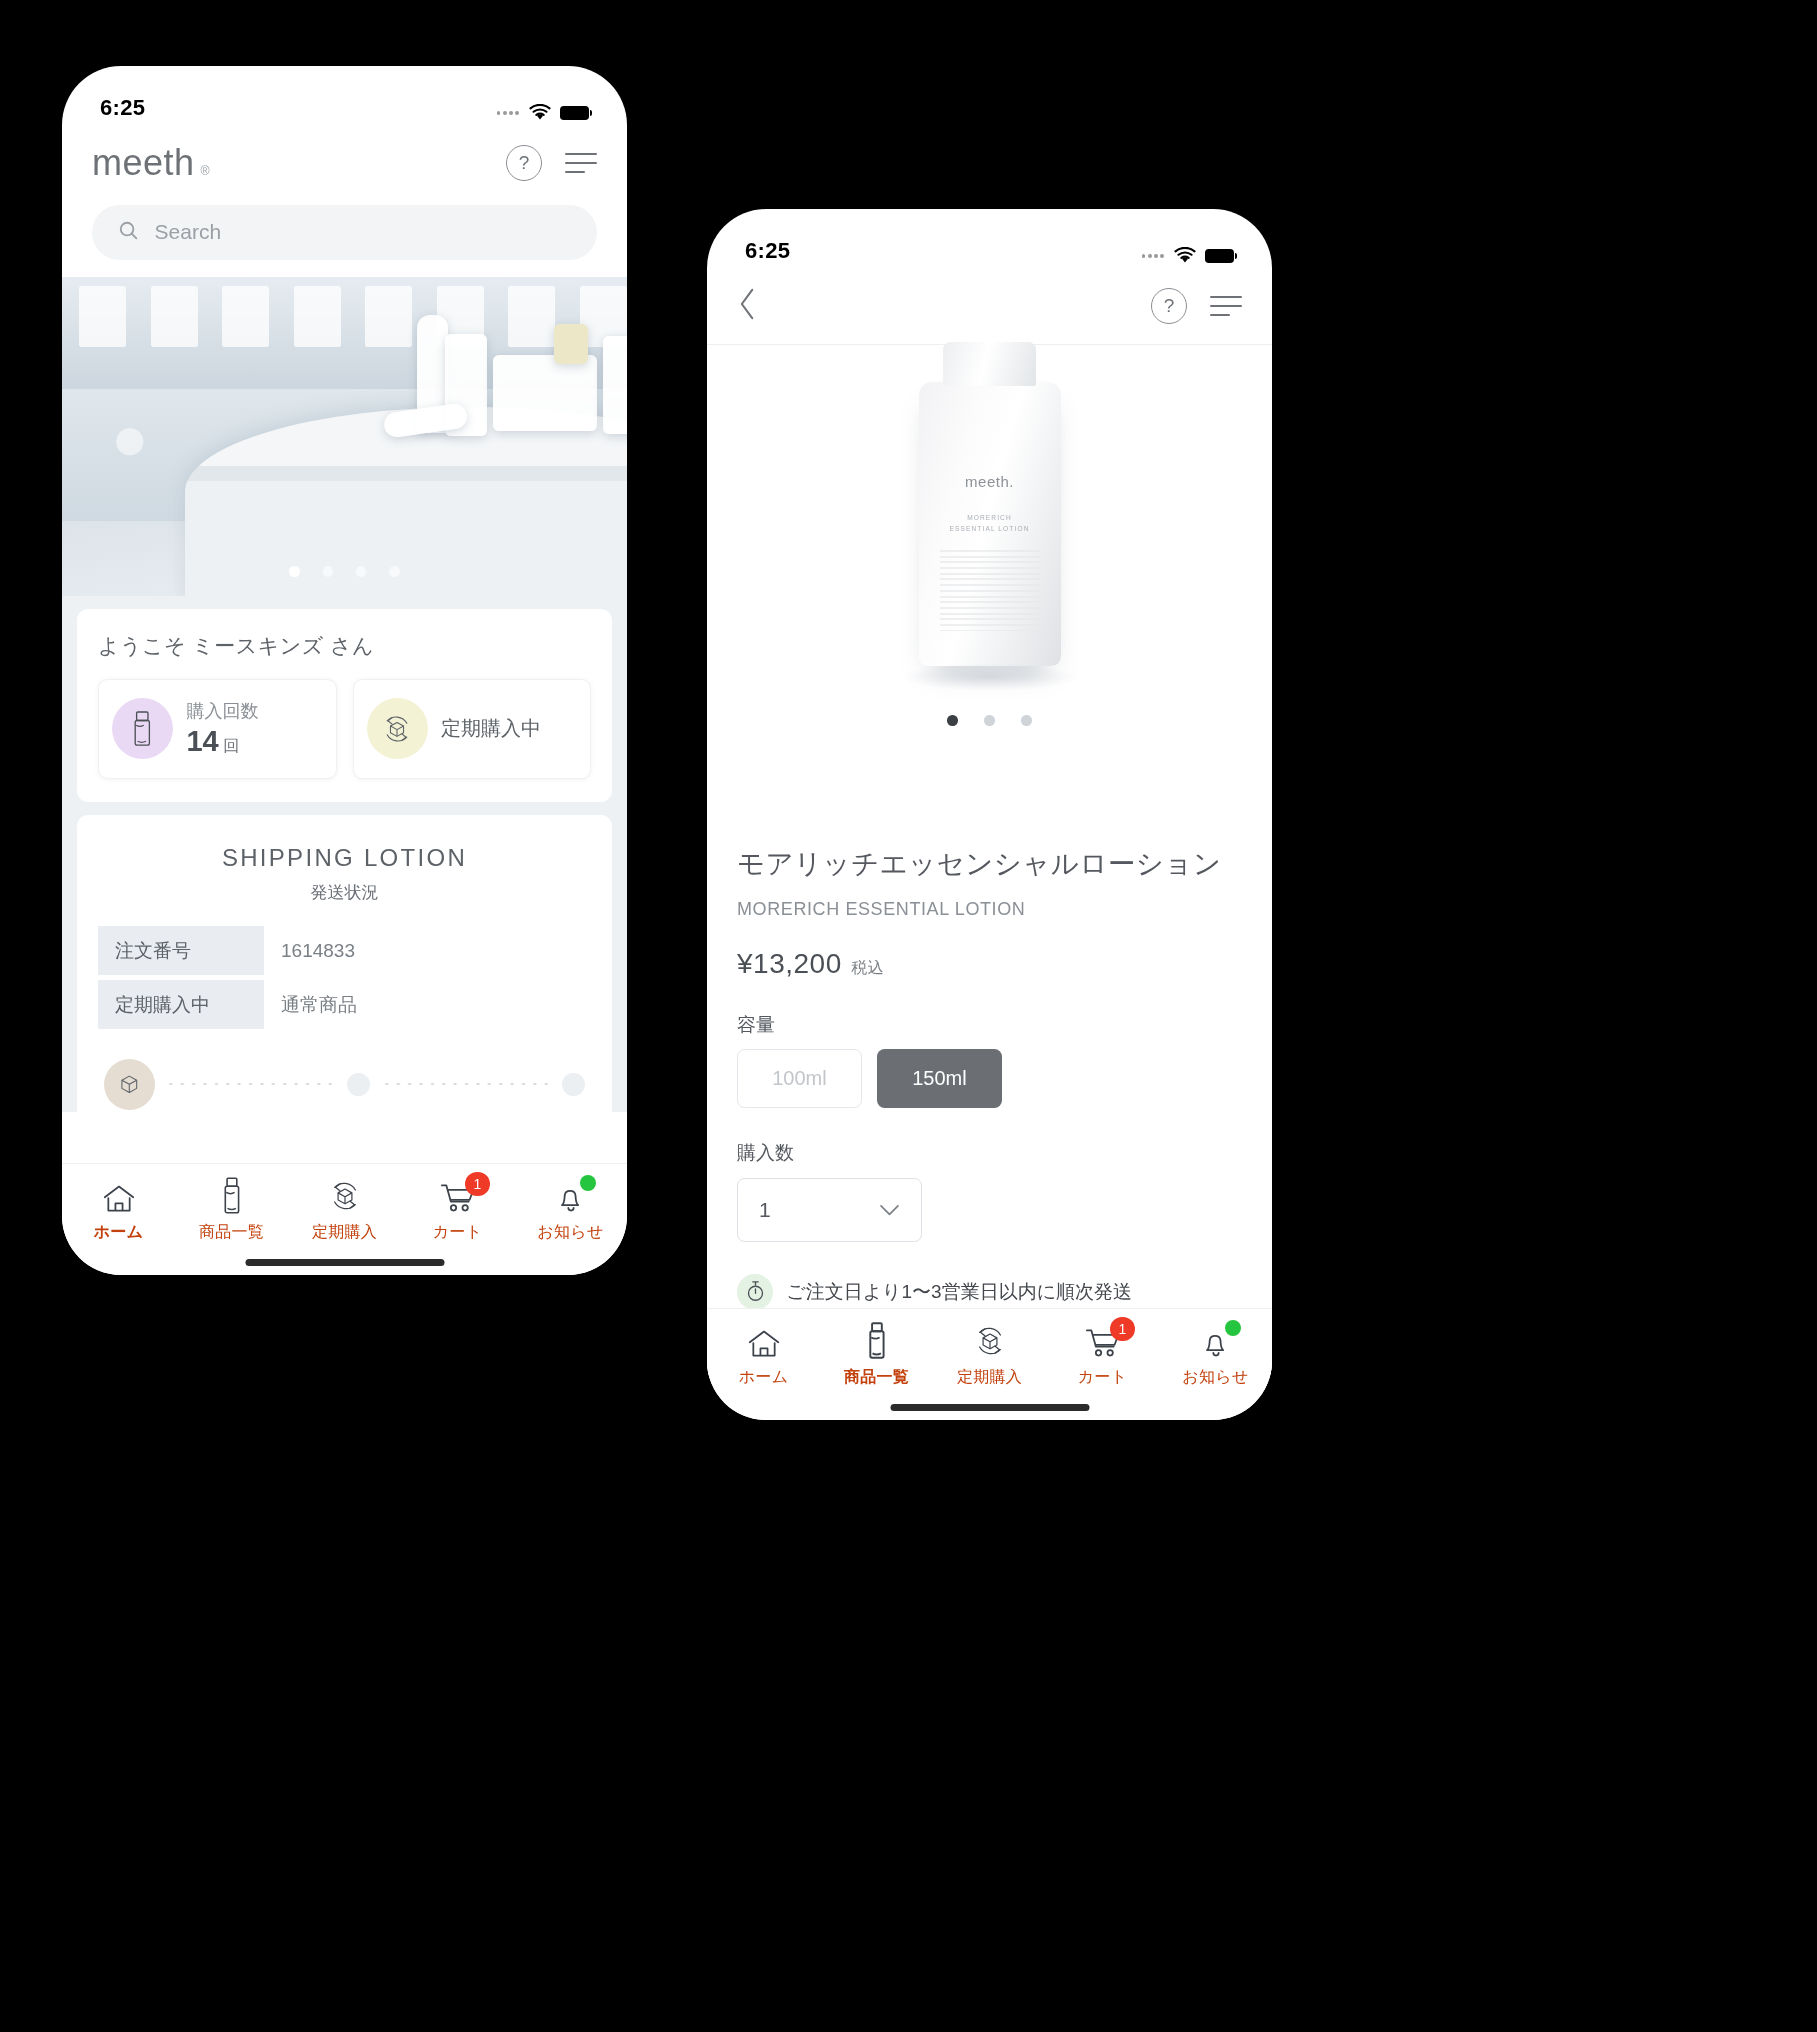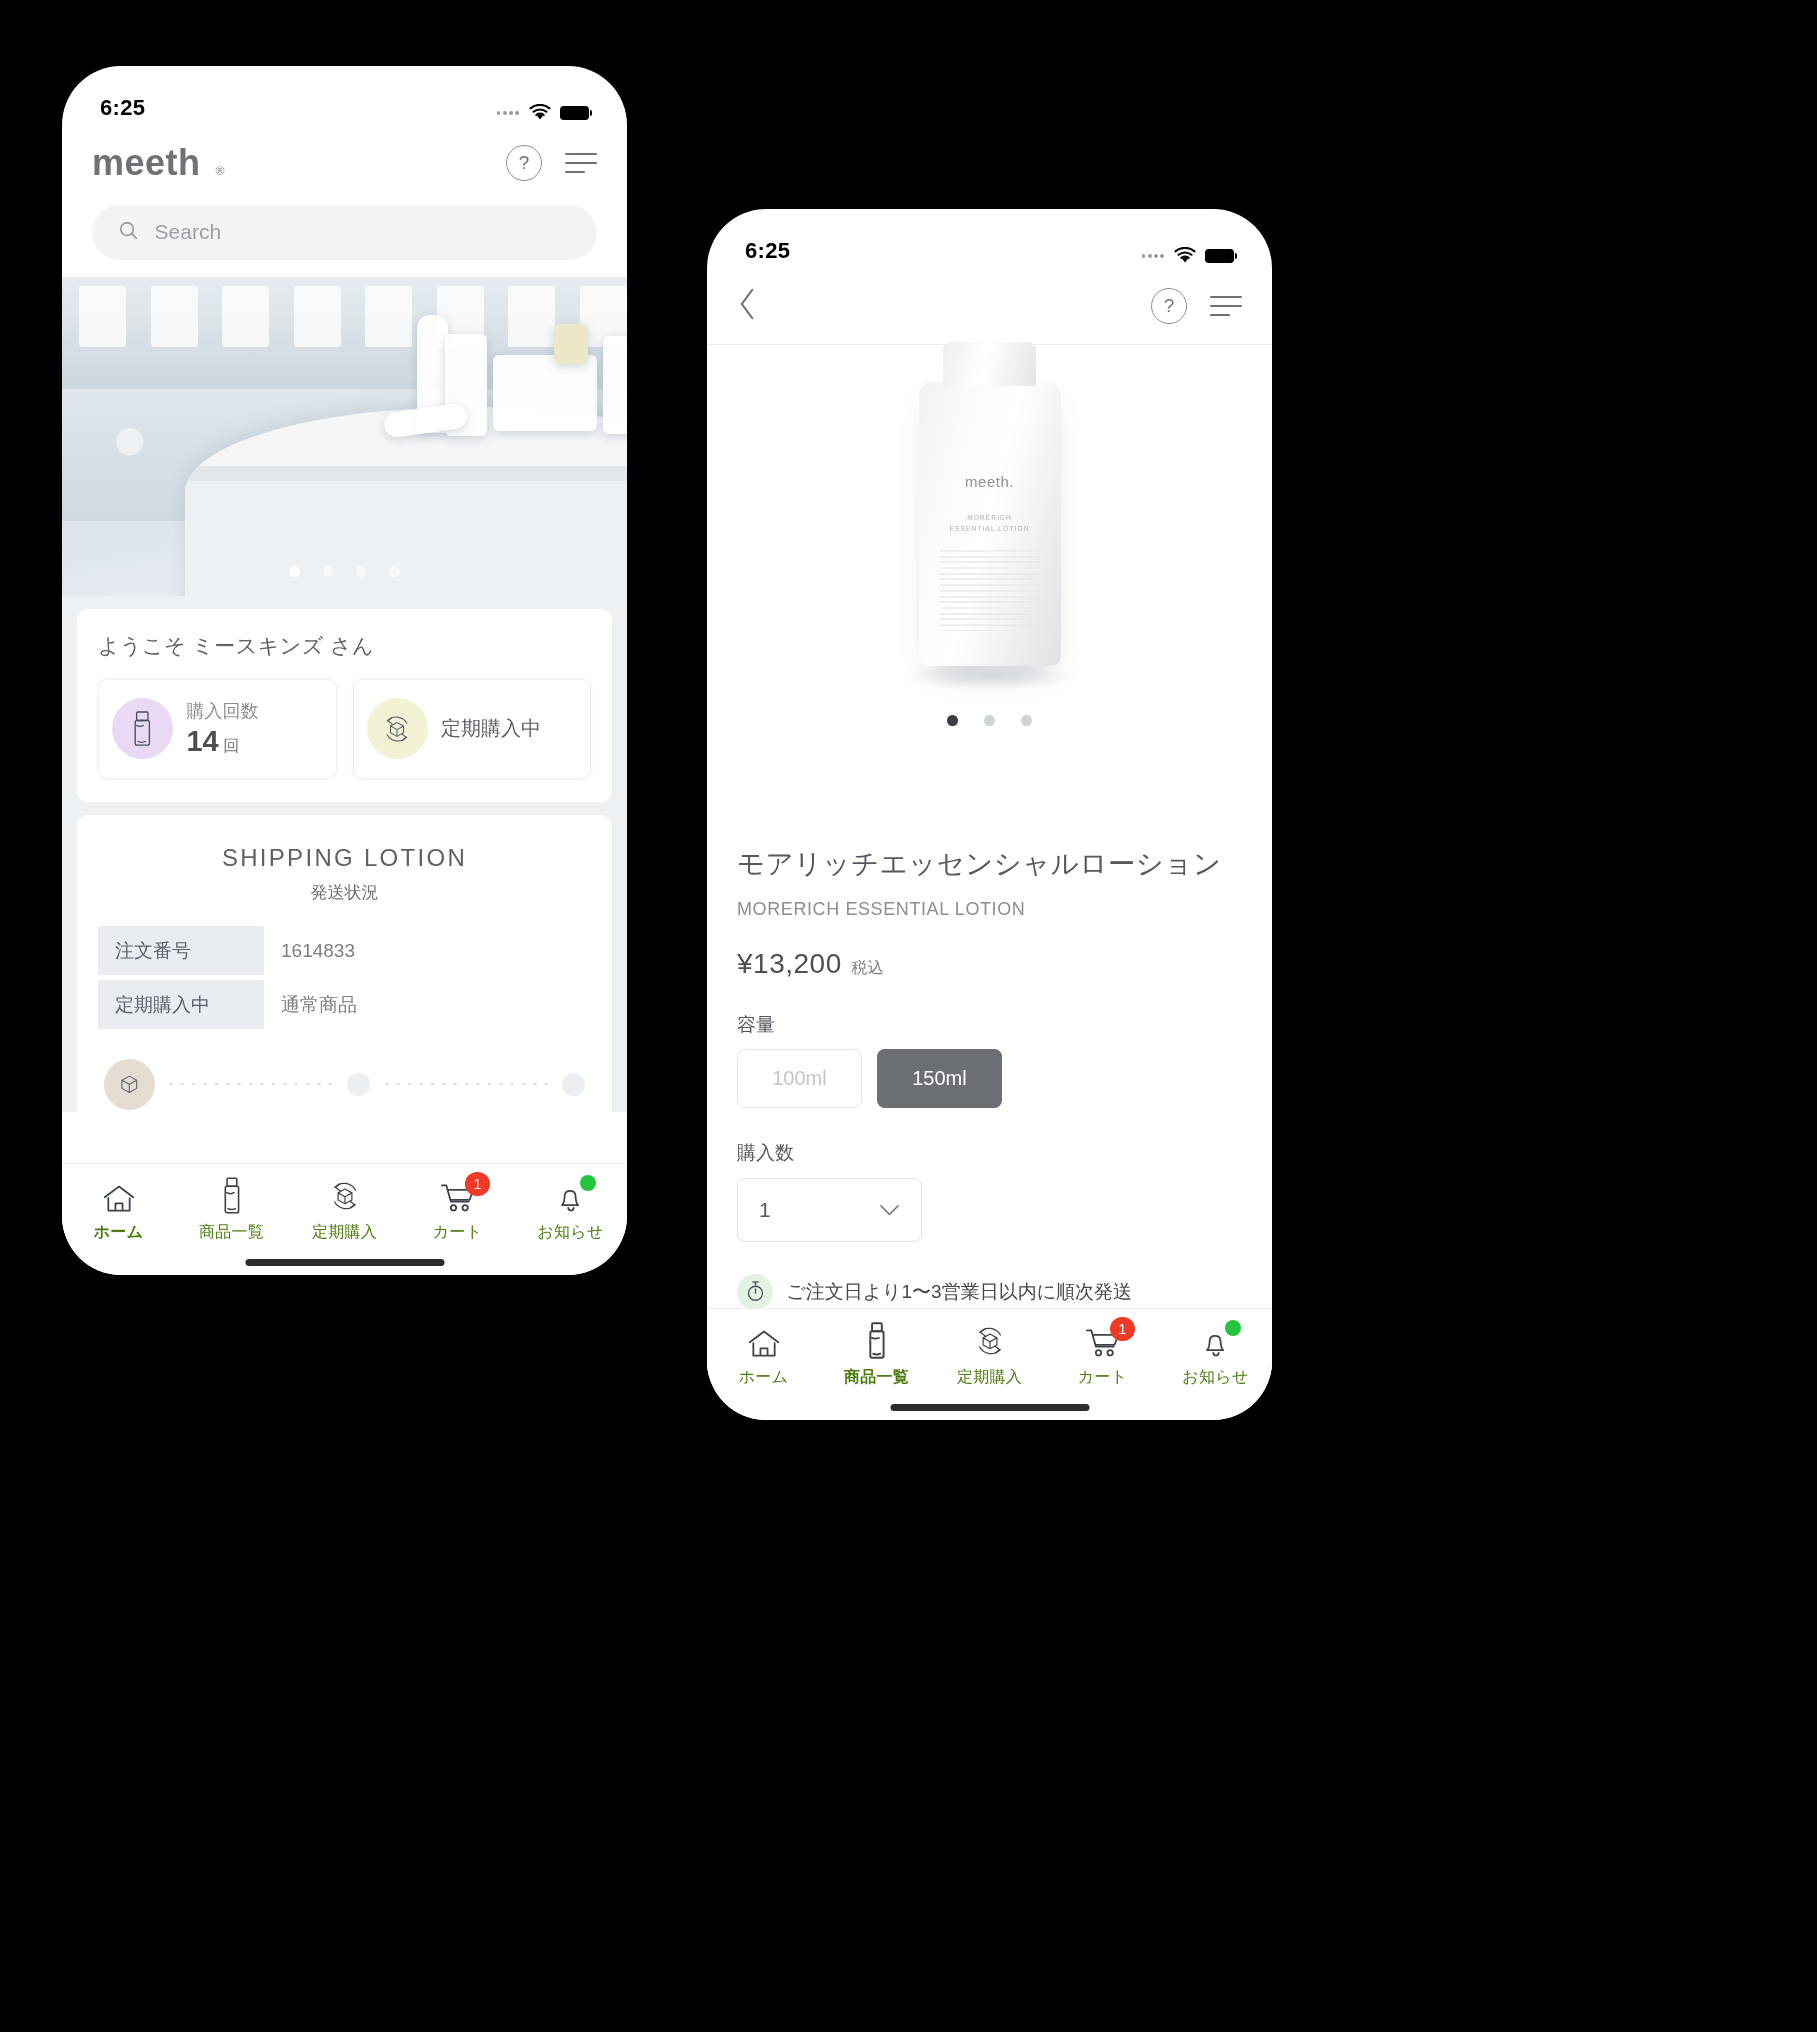--- a/index.html
+++ b/index.html
@@ -38,22 +38,22 @@
     content:""; position:absolute; right:-3.3px; top:4.3px; width:2.4px; height:5.7px;
     background:#000; border-radius:0 1.9px 1.9px 0;
   }
 
   
   .app-header {
     height: 76px; display: flex; align-items: center; justify-content: space-between;
     padding: 0 30px; background: #fff;
   }
   .brand {
-    font-size: 36px; color: #6e7277; letter-spacing: 0.5px; font-weight: 700;
-    display: flex; align-items: baseline; gap: 15px;
+    font-size: 36px; color: #6e7277; letter-spacing: 0.5px; font-weight: 400;
+    display: flex; align-items: baseline; gap: 6px;
   }
   .brand .reg { font-size: 12.3px; color:#9aa0a6; }
   .hdr-actions { display:flex; align-items:center; gap: 23px; }
   .help-circle {
     width: 36px; height: 36px; border-radius: 50%; border: 1.5px solid #8a8f94;
     display:flex; align-items:center; justify-content:center;
     font-size: 19px; color:#6e7277;
   }
   .burger { width: 32px; display:flex; flex-direction:column; gap:6.6px; }
   .burger span { display:block; height: 2.3px; background:#6e7277; border-radius:1.9px; }
@@ -179,21 +179,21 @@
   .ship-note-sub { font-size: 18px; color:#9aa0a6; line-height:1.55; margin-top: 9.5px; }
 
   
   .tabbar {
     position:absolute; left:0; right:0; bottom:0; background:#fff;
     border-top:0.9px solid #edeff1; height: 112px; display:flex; align-items:flex-start;
     padding-top: 11.4px;
   }
   .tab { flex:1; display:flex; flex-direction:column; align-items:center; gap:6.6px; position:relative; }
   .tab .ic { height:40px; display:flex; align-items:flex-end; justify-content:center; position:relative; }
-  .tab .tl { font-size: 16px; color:#4d7c0f; letter-spacing:0.3px; }
+  .tab .tl { font-size: 16px; color:#c2410c; letter-spacing:0.3px; }
   .tab.active .tl { font-weight:700; }
   .badge {
     position:absolute; top:-3.8px; right:-13.2px; min-width:24.6px; height:24.6px; border-radius:12.3px;
     background:#ef3a28; color:#fff; font-size:14px; display:flex; align-items:center; justify-content:center;
     padding: 0 5.7px; font-weight:500;
   }
   .dot-green { position:absolute; top:-0.9px; right:-8.5px; width:16px; height:16px; border-radius:50%; background:#26c53f; }
   .home-ind { position:absolute; bottom:9.5px; left:50%; transform:translateX(-50%);
     width: 199px; height: 6.6px; border-radius:3.8px; background:#2b2b2b; }
 

